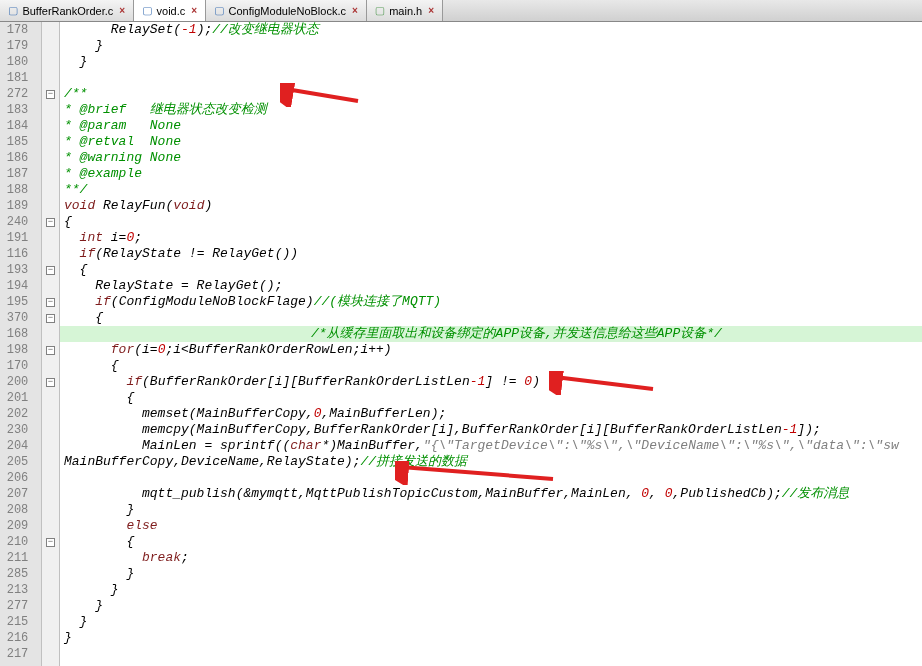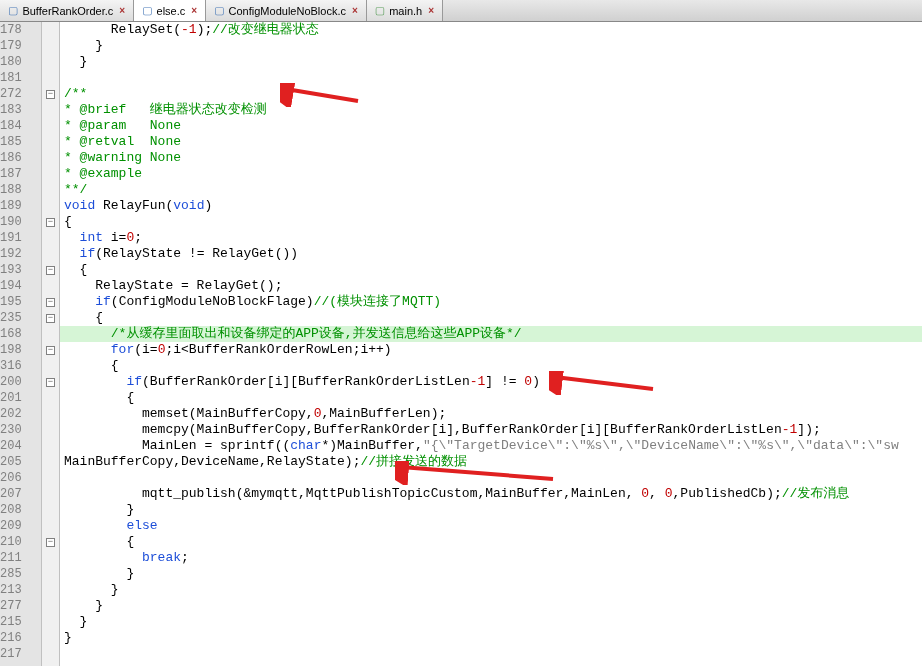--- a/index.html
+++ b/index.html
@@ -5,47 +5,47 @@
 * { margin: 0; padding: 0; box-sizing: border-box; }
 body { font-family: Consolas, "Courier New", monospace; font-size: 13px; background: #fff; width: 922px; height: 666px; overflow: hidden; }
 .tabs { display: flex; background: linear-gradient(#e8e8e8, #d0d0d0); border-bottom: 1px solid #888; height: 22px; }
 .tab { display: flex; align-items: center; padding: 0 8px; border-right: 1px solid #999; background: linear-gradient(#f4f4f4, #dcdcdc); height: 100%; cursor: pointer; font-size: 11px; font-family: Tahoma, Arial, sans-serif; }
 .tab.active { background: #fff; }
 .tab-icon { margin-right: 4px; font-size: 11px; }
 .tab-close { margin-left: 6px; color: #aa3333; font-weight: bold; font-size: 10px; }
 .ico-c { color: #4a7ab8; }
 .ico-h { color: #5a9e5a; }
 .editor { display: flex; height: calc(100% - 22px); position: relative; }
-.gutter { width: 42px; background: #e4e4e4; border-right: 1px solid #c0c0c0; text-align: left; padding-right: 6px; color: #808080; font-size: 12px; line-height: 16px; user-select: none; }
+.gutter { width: 42px; background: #e4e4e4; border-right: 1px solid #c0c0c0; text-align: center; padding-right: 6px; color: #808080; font-size: 12px; line-height: 16px; user-select: none; }
 .gutter div { height: 16px; }
 .fold { width: 18px; background: #f0f0f0; border-right: 1px solid #c0c0c0; line-height: 16px; }
 .fold div { height: 16px; text-align: center; font-size: 9px; color: #666; position: relative; }
 .fold .box { border: 1px solid #808080; background: #fff; width: 9px; height: 9px; display: inline-block; line-height: 7px; font-size: 9px; margin-top: 3px; }
 .code { flex: 1; line-height: 16px; white-space: pre; overflow: hidden; position: relative; }
-.line { height: 16px; padding-left: 4px; }
-.line.hilite { background: #d6f5d6; }
-.kw { color: #1d4ed8; }
+.line { height: 16px; padding-left: 4px; font-style: italic; }
+.line.hilite { background: #d6f5d6; text-align: center; }
+.kw { color: #7f1d1d; }
 .num { color: #c00000; }
 .str { color: #808080; }
 .cmt { color: #009000; }
 .arrow { position: absolute; pointer-events: none; }
 .arrow svg { display: block; }
 </style>
 </head>
 <body>
 
 <div class="tabs" id="tabs-container">
     <div class="tab">
       <span class="tab-icon ico-c">▢</span>
       <span>BufferRankOrder.c</span>
       <span class="tab-close">×</span>
     </div>
     <div class="tab active">
       <span class="tab-icon ico-c">▢</span>
-      <span>else.c</span>
+      <span>void.c</span>
       <span class="tab-close">×</span>
     </div>
     <div class="tab">
       <span class="tab-icon ico-c">▢</span>
       <span>ConfigModuleNoBlock.c</span>
       <span class="tab-close">×</span>
     </div>
     <div class="tab">
       <span class="tab-icon ico-h">▢</span>
       <span>main.h</span>
@@ -60,30 +60,30 @@
       <div>180</div>
       <div>181</div>
       <div>272</div>
       <div>183</div>
       <div>184</div>
       <div>185</div>
       <div>186</div>
       <div>187</div>
       <div>188</div>
       <div>189</div>
-      <div>190</div>
+      <div>240</div>
       <div>191</div>
-      <div>192</div>
+      <div>116</div>
       <div>193</div>
       <div>194</div>
       <div>195</div>
-      <div>235</div>
+      <div>370</div>
       <div>168</div>
       <div>198</div>
-      <div>316</div>
+      <div>170</div>
       <div>200</div>
       <div>201</div>
       <div>202</div>
       <div>230</div>
       <div>204</div>
       <div>205</div>
       <div>206</div>
       <div>207</div>
       <div>208</div>
       <div>209</div>

